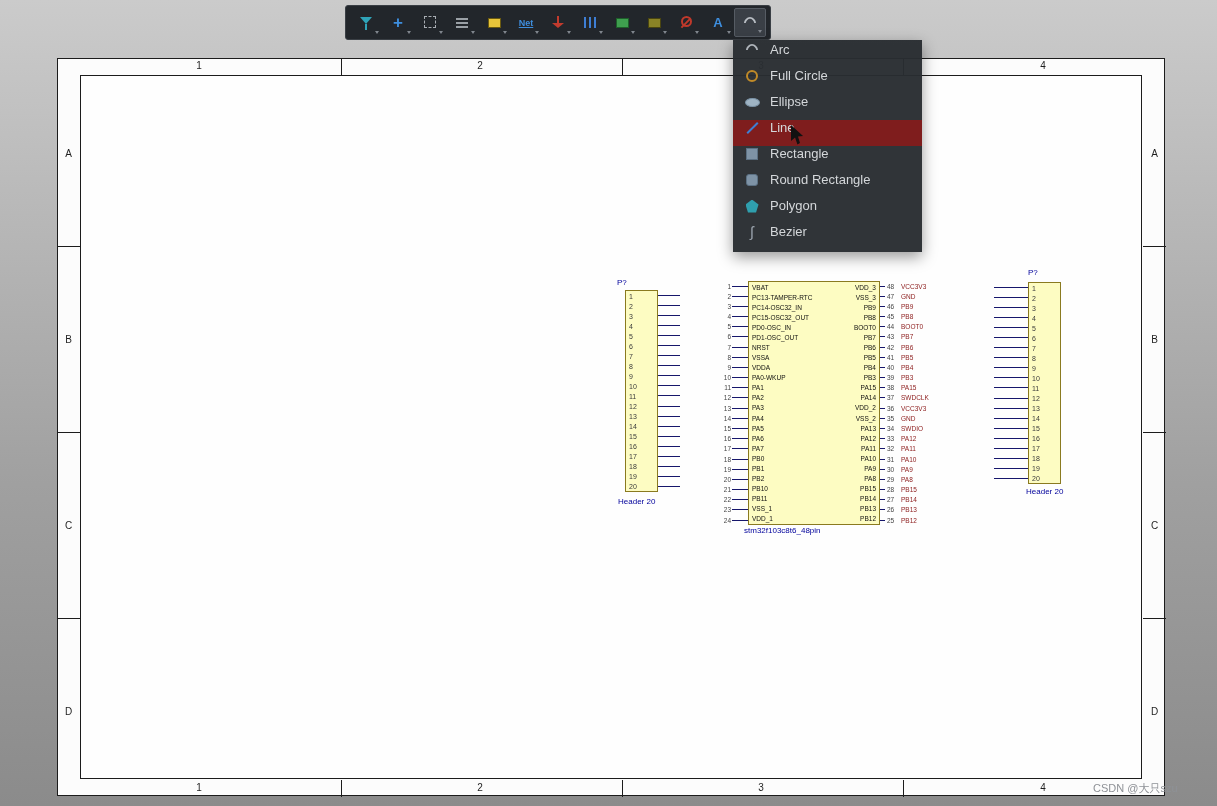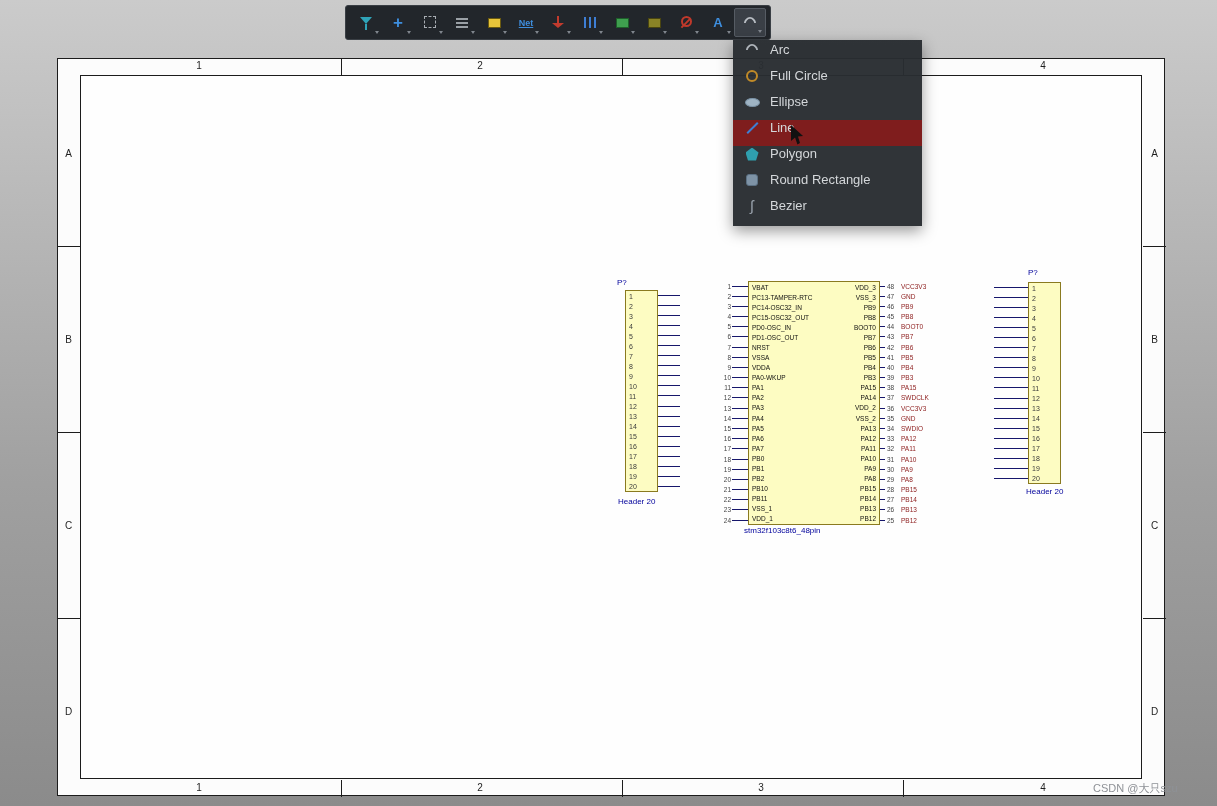--- a/index.html
+++ b/index.html
@@ -697,32 +697,36 @@
     <div class="menu-item ">
       <span class="micon m-ellipse"></span>
       <span class="mlabel">Ellipse</span>
     </div>
 
     <div class="menu-item highlighted">
       <span class="micon m-line"></span>
       <span class="mlabel">Line</span>
     </div>
 
+    <div class="menu-item ">
+      <span class="micon m-rect"></span>
+      <span class="mlabel">Rectangle</span>
+    </div>
+
+    <div class="menu-item ">
+      <span class="micon m-rrect"></span>
+      <span class="mlabel">Round Rectangle</span>
+    </div>
 
     <div class="menu-item ">
       <span class="micon m-polygon"></span>
       <span class="mlabel">Polygon</span>
     </div>
 
     <div class="menu-item ">
-      <span class="micon m-rrect"></span>
-      <span class="mlabel">Round Rectangle</span>
-    </div>
-
-    <div class="menu-item ">
       <span class="micon m-bezier"></span>
       <span class="mlabel">Bezier</span>
     </div>
 
   </div>
 
 <div class="cursor"></div>
 <div class="watermark">CSDN @大只szu</div>
 
 </body></html>

